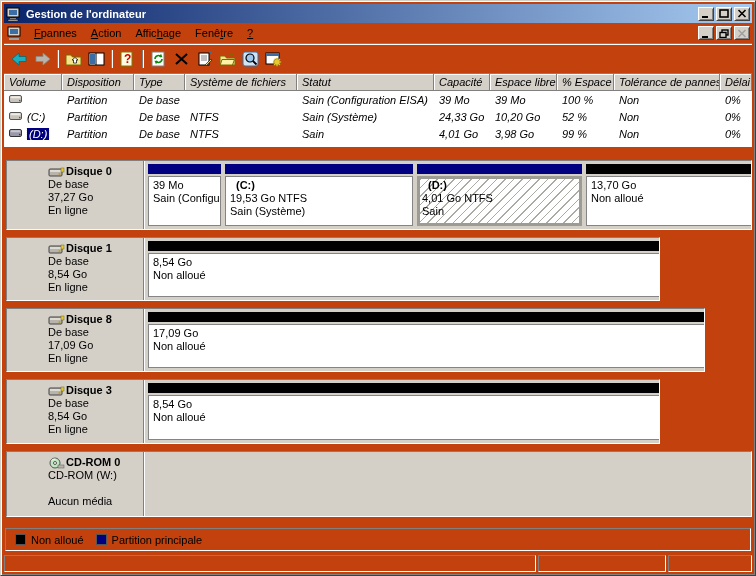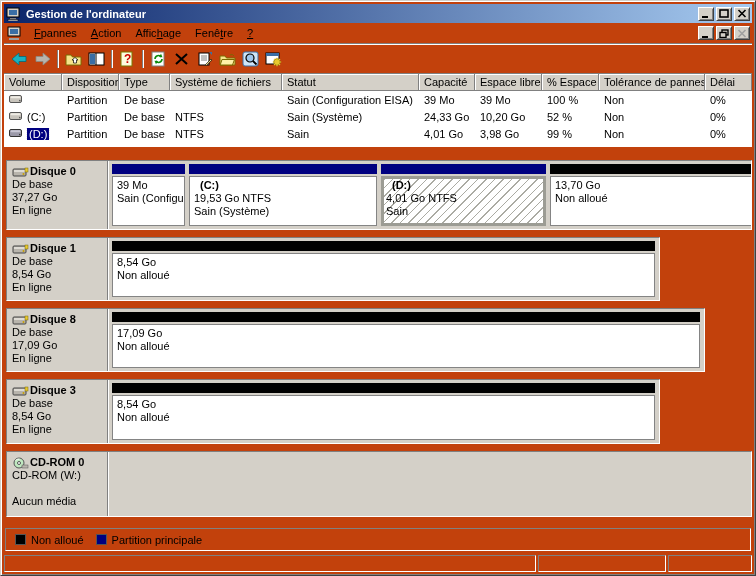--- a/index.html
+++ b/index.html
@@ -44,48 +44,49 @@
     height:30px; display:flex; align-items:center; padding-left:4px;
     border-bottom:1px solid #808080; box-shadow:0 1px 0 #fff;
   }
   .tbtn{ width:23px; height:22px; display:flex; align-items:center; justify-content:center; }
   .tbtn svg{ width:17px; height:16px; }
   .tsep{ width:2px; height:18px; margin:0 3px;
     border-left:1px solid #808080; border-right:1px solid #fff; }
 
   
   .client{ flex:1; display:flex; flex-direction:column; overflow:hidden; }
-  .listview{ background:#fff; }
+  .listview{ background:#fff;font-style:italic; }
   .lrow{ display:flex; height:17px; align-items:center; }
   .lhead{ height:17px; background:#D4D0C8; }
   .hcell{
     height:17px; padding:2px 0 0 5px; overflow:hidden; white-space:nowrap;
     border-right:1px solid #808080; border-bottom:1px solid #808080;
     box-shadow: inset 1px 1px 0 #fff;
   }
   .cell{ padding-left:5px; overflow:hidden; white-space:nowrap; }
-  .col0{width:58px}.col1{width:57px}.col2{width:51px}.col3{width:112px}.col4{width:137px}
+  .col0{width:58px}.col1{width:72px}.col2{width:51px}.col3{width:112px}.col4{width:137px}
   .col5{width:56px}.col6{width:67px}.col7{width:57px}.col8{width:106px}.col9{width:47px;flex:1}
   .vol-cell{ display:flex; align-items:center; }
   .vol-cell svg{ width:15px; height:9px; margin-right:3px; flex:none; }
   .sel-label{ background:#000080; color:#fff; outline:1px dotted #EEE; padding:0 2px; }
   .list-bottom{ height:5px; background:#fff; }
   .splitter{ height:12px; }
 
   
   .diskpane{ flex:1; padding:1px 0 0 2px; overflow:hidden; }
   .disk-row{
     display:flex; margin-bottom:7px;
     border:1px solid; border-color:#808080 #fff #fff #808080;
     background:#D4D0C8;
   }
   .disk-label{
     width:101px; flex:none; padding:4px 0 0 5px;
     border-right:1px solid #808080; box-shadow:1px 0 0 #fff;
     line-height:13px;
+    margin-left:36px;
   }
   .disk-name{ font-weight:bold; display:flex; align-items:center; }
   .disk-name svg{ width:17px; height:12px; margin-right:1px; flex:none; }
   .disk-graph{ flex:1; display:flex; padding:3px 3px 3px 4px; overflow:hidden; }
   .part{ display:flex; flex-direction:column; margin-right:4px; flex:none; }
   .band{ height:10px; flex:none; }
   .pbox{
     flex:1; margin-top:2px; background:#fff; border:1px solid #848484;
     padding:2px 0 0 4px; line-height:13px; overflow:hidden; white-space:nowrap;
   }

